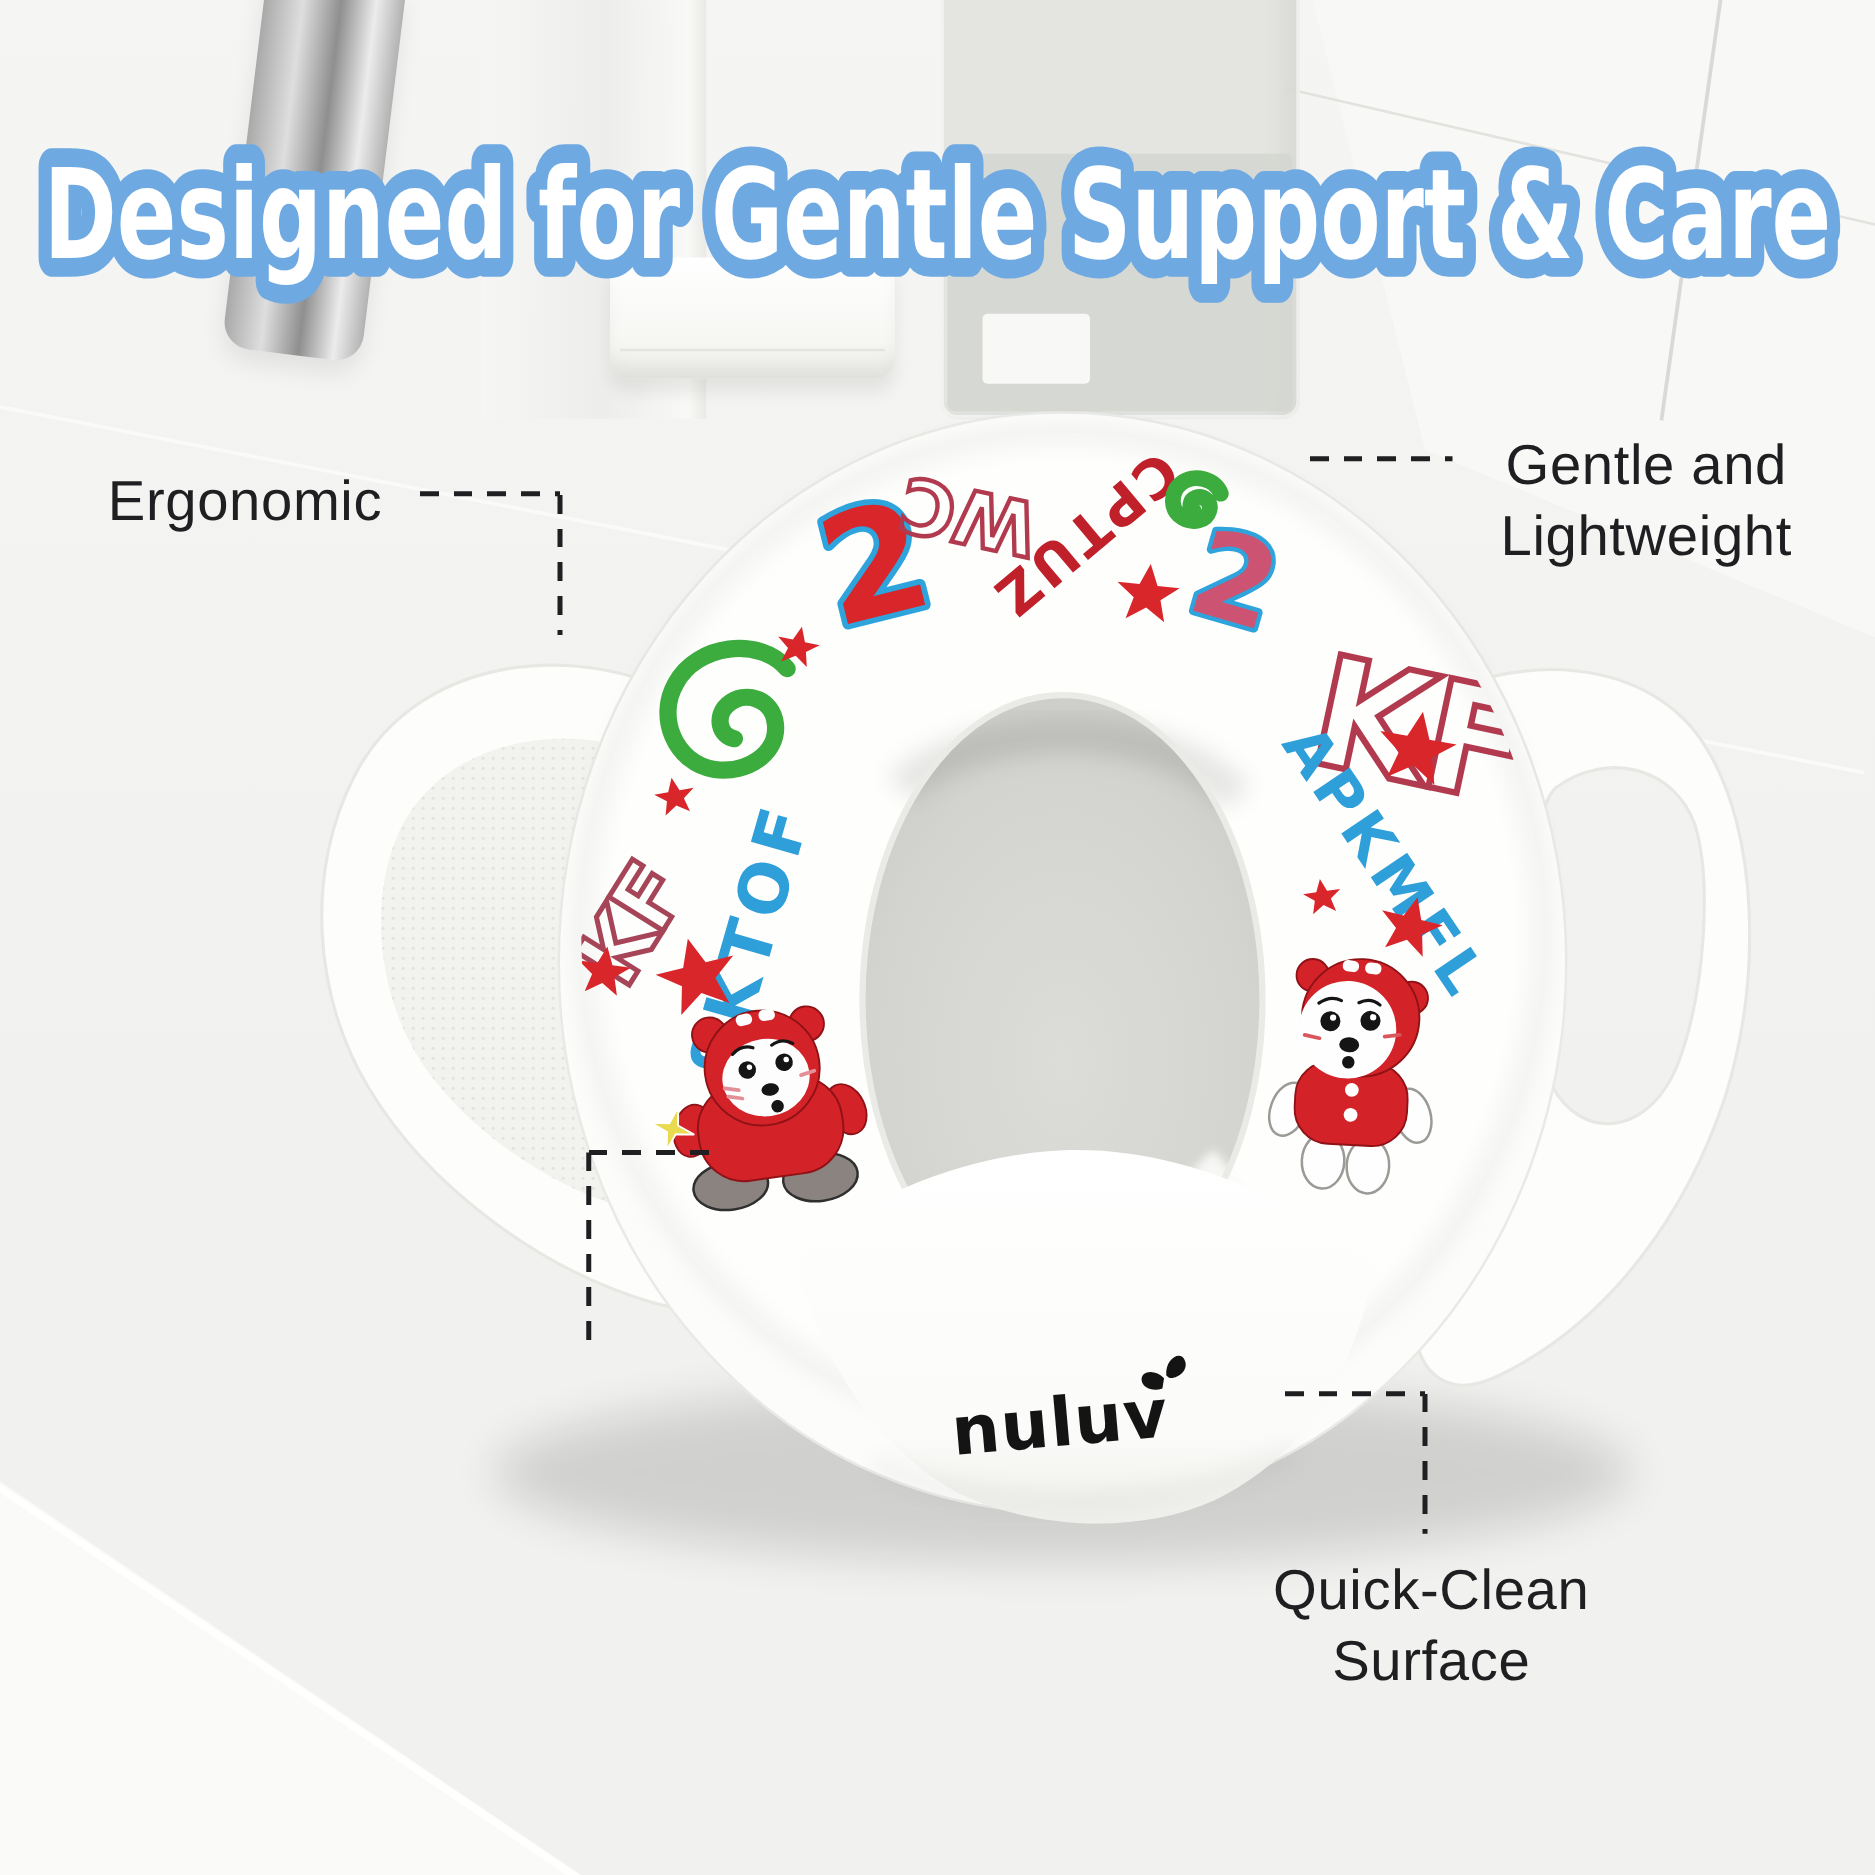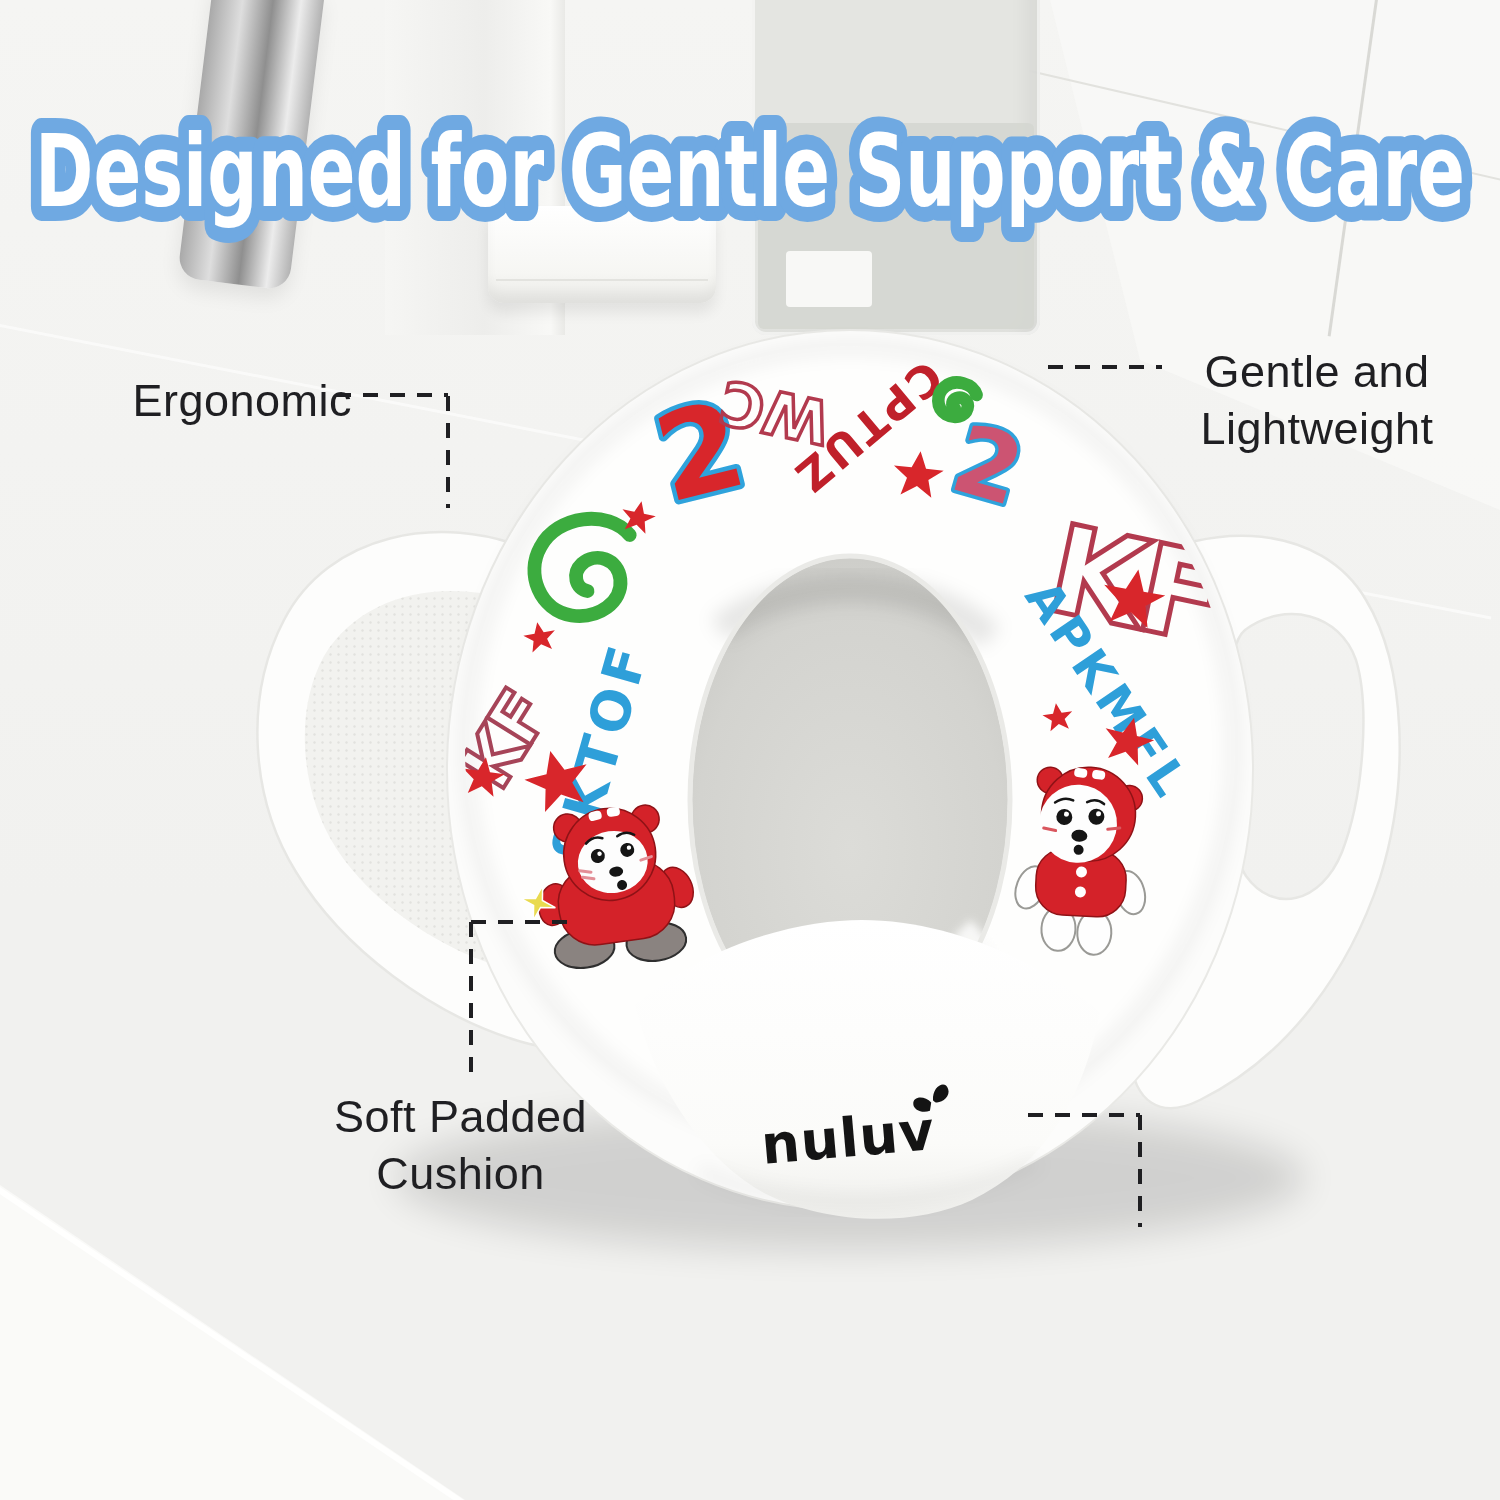--- a/index.html
+++ b/index.html
@@ -231,35 +231,35 @@
         <circle cx="12" cy="-46" r="8" fill="#151515"></circle>
       <circle cx="-18" cy="-47" r="2.5" fill="#ffffff"></circle>
         <circle cx="14" cy="-49" r="2.5" fill="#ffffff"></circle>
       <ellipse cx="-4" cy="-26" rx="8" ry="6" fill="#151515"></ellipse>
       <circle cx="-4" cy="-12" r="5" fill="#151515"></circle>
       <path d="M-40,-32 l12,2" stroke="#d9565e" stroke-width="3" stroke-linecap="round"></path>
       <path d="M24,-34 l12,-2" stroke="#d9565e" stroke-width="3" stroke-linecap="round"></path>
     </g>
   </svg>
 
-  <div class="callout" style="left:40px;top:372px;width:312px;text-align:right;">
+  <div class="callout" style="left:40px;top:372px;width:312px;">
     <div>Ergonomic</div>
   </div>
   <div class="dash-h" style="left:336px;top:393px;width:112px;"></div>
   <div class="dash-v" style="left:446px;top:396px;height:112px;"></div>
 
   <div class="callout" style="left:1152px;top:343px;width:330px;">
     <div>Gentle and</div>
     <div>Lightweight</div>
   </div>
   <div class="dash-h" style="left:1048px;top:365px;width:114px;"></div>
 
-  <div class="callout" style="left:308px;top:1088px;width:305px;">
-    <div>Soft Padded</div>
-    <div>Cushion</div>
-  </div>
   <div class="dash-h" style="left:471px;top:920px;width:98px;"></div>
   <div class="dash-v" style="left:469px;top:922px;height:160px;"></div>
 
+  <div class="callout" style="left:985px;top:1243px;width:320px;">
+    <div>Quick-Clean</div>
+    <div>Surface</div>
+  </div>
   <div class="dash-h" style="left:1028px;top:1113px;width:112px;"></div>
   <div class="dash-v" style="left:1138px;top:1115px;height:112px;"></div>
 
 </div>
 
 </body></html>

